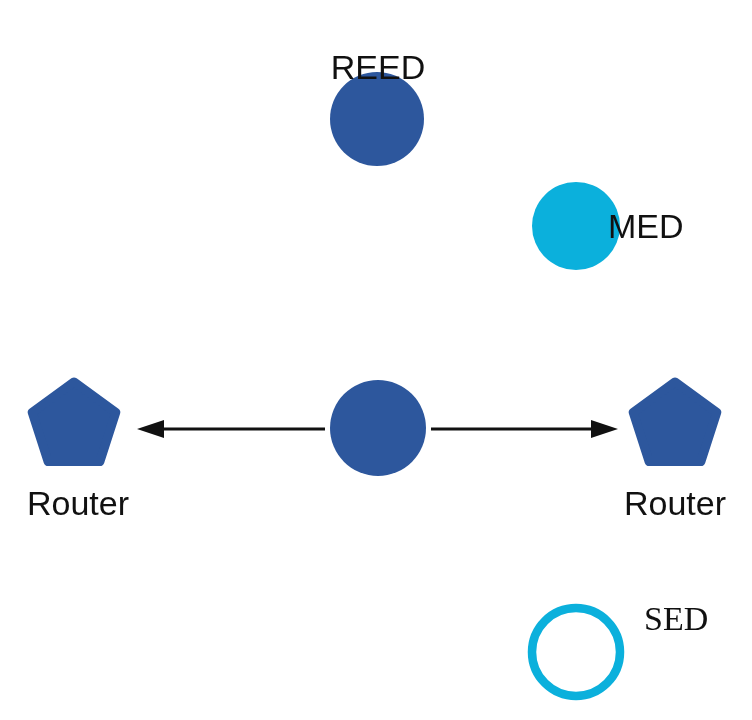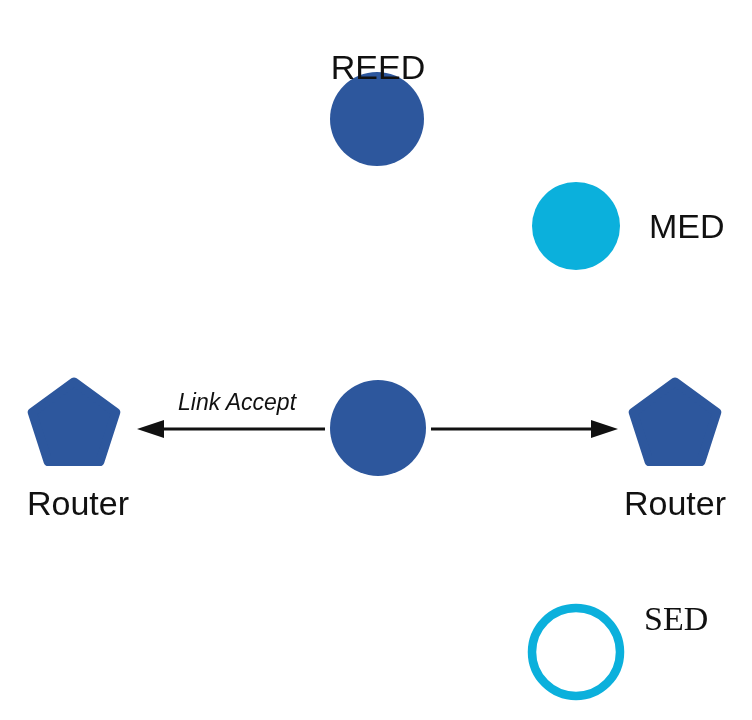--- a/index.html
+++ b/index.html
@@ -61,23 +61,22 @@
 
     <line x1="325" y1="429" x2="160" y2="429" stroke-width="3" stroke="#111111"></line>
     <polygon points="137,429 164,420 164,438" fill="#111111"></polygon>
 
     <line x1="431" y1="429" x2="595" y2="429" stroke-width="3" stroke="#111111"></line>
     <polygon points="618,429 591,420 591,438" fill="#111111"></polygon>
   </svg>
 
   <div class="label centered" style="left:378px; top:23px;margin-top:26px;">REED</div>
 
-  <div class="label" style="left:649px; top:208px;">MED</div>
+  <div class="label" style="left:608px; top:208px;">MED</div>
 
-  <div class="edge-label" style="left:237px; top:390px;">Link Accept</div>
 
   <div class="label centered" style="left:78px; top:485px;">Router</div>
 
   <div class="label centered" style="left:675px; top:485px;">Router</div>
 
   <div class="label" style="left:644px; top:600px;font-family:Liberation Serif, serif;">SED</div>
 
 </div>
 
 </body></html>

